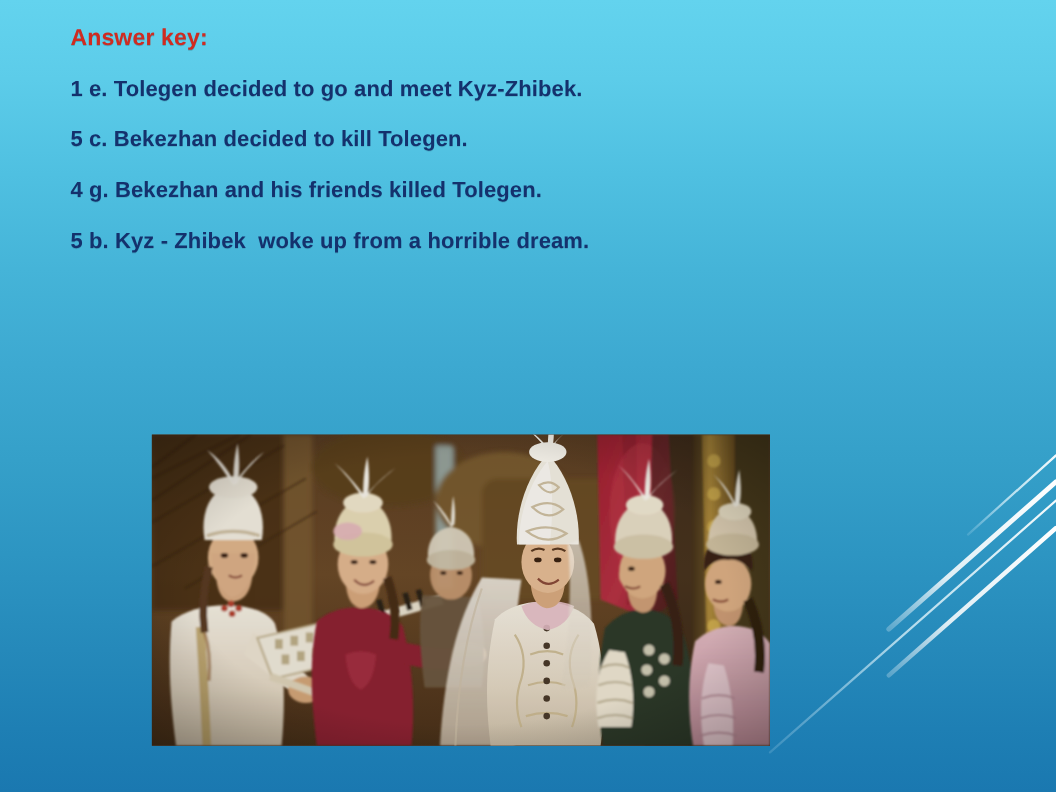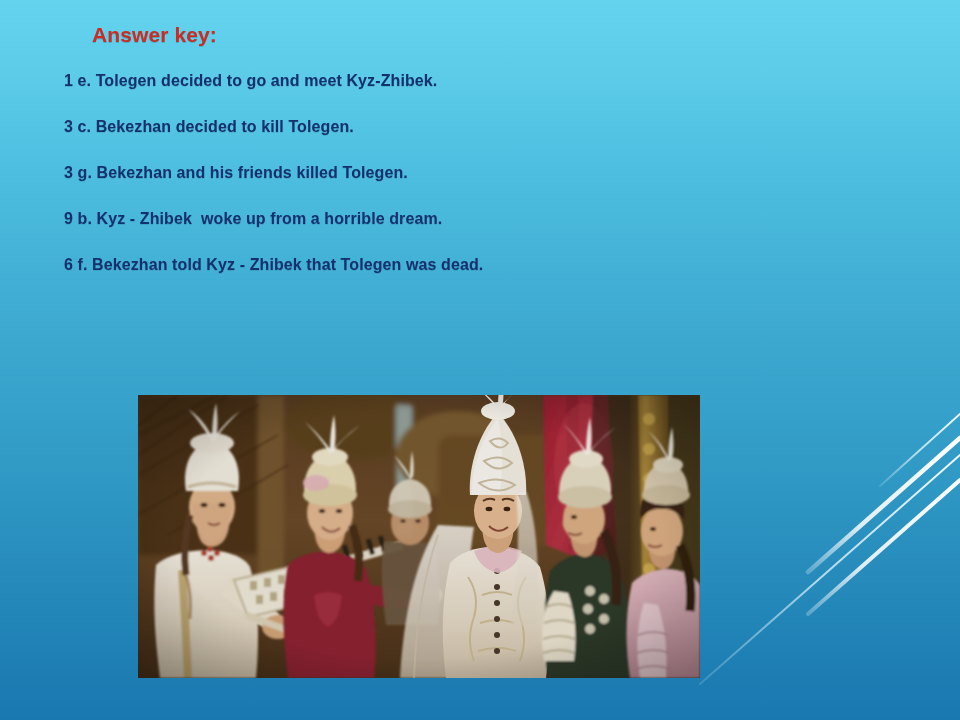--- a/index.html
+++ b/index.html
@@ -54,25 +54,24 @@
     line-height: 46px;
     white-space: pre;
     letter-spacing: 0.1px;
   }
 
   #answer-title {
     font-size: 21px;
     font-weight: bold;
     color: #cf2b21;
     text-shadow: 0 1px 0 rgba(0,0,0,0.18);
-    margin-left: 28px;
   }
 
   .answer-item {
-    font-size: 16px;
+    font-size: 20px;
     font-weight: bold;
     color: #14316d;
     text-shadow: 0 1px 0 rgba(0,0,0,0.10);
   }
 
   
   #photo {
     position: absolute;
     left: 138px;
     top: 395px;
@@ -88,27 +87,26 @@
 
 <div id="slide">
 
   <div id="answer-block">
 
     <div class="line" id="answer-title">Answer key:</div>
 
     <div class="line answer-item">1 e. Tolegen decided to go and meet Kyz-Zhibek.</div>
 
 
-    <div class="line answer-item">3 c. Bekezhan decided to kill Tolegen.</div>
-
-    <div class="line answer-item">3 g. Bekezhan and his friends killed Tolegen.</div>
-
-    <div class="line answer-item">9 b. Kyz - Zhibek  woke up from a horrible dream.</div>
-
-    <div class="line answer-item">6 f. Bekezhan told Kyz - Zhibek that Tolegen was dead.</div>
+    <div class="line answer-item">5 c. Bekezhan decided to kill Tolegen.</div>
+
+    <div class="line answer-item">4 g. Bekezhan and his friends killed Tolegen.</div>
+
+    <div class="line answer-item">5 b. Kyz - Zhibek  woke up from a horrible dream.</div>
+
 
   </div>
 
   <div id="photo">
     <svg width="562" height="283" viewBox="0 0 562 283">
       <defs>
         <linearGradient id="bgWall" x1="0" y1="0" x2="0" y2="1">
           <stop offset="0%" stop-color="#5c3f24"></stop>
           <stop offset="45%" stop-color="#6b4a28"></stop>
           <stop offset="100%" stop-color="#4a3119"></stop>

